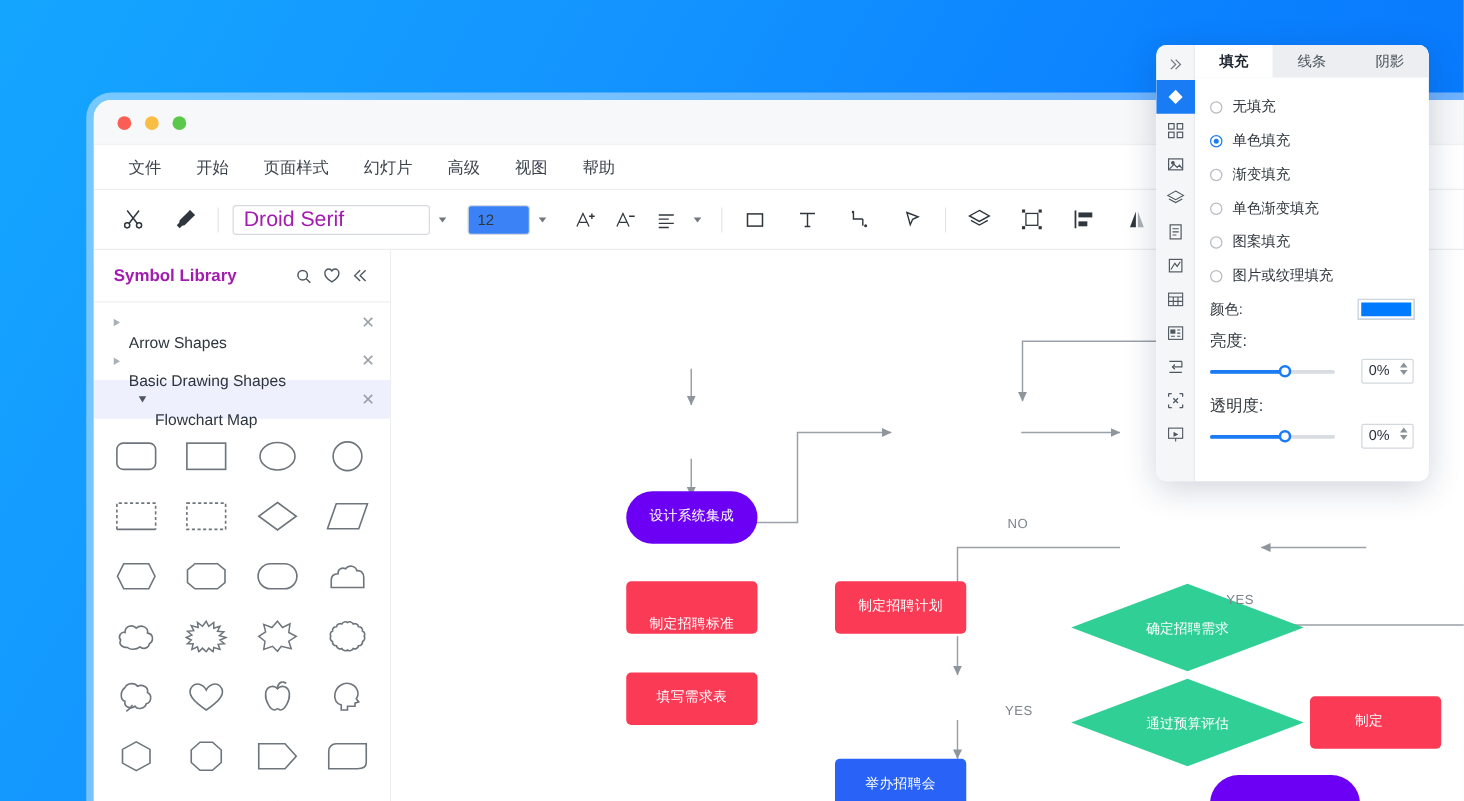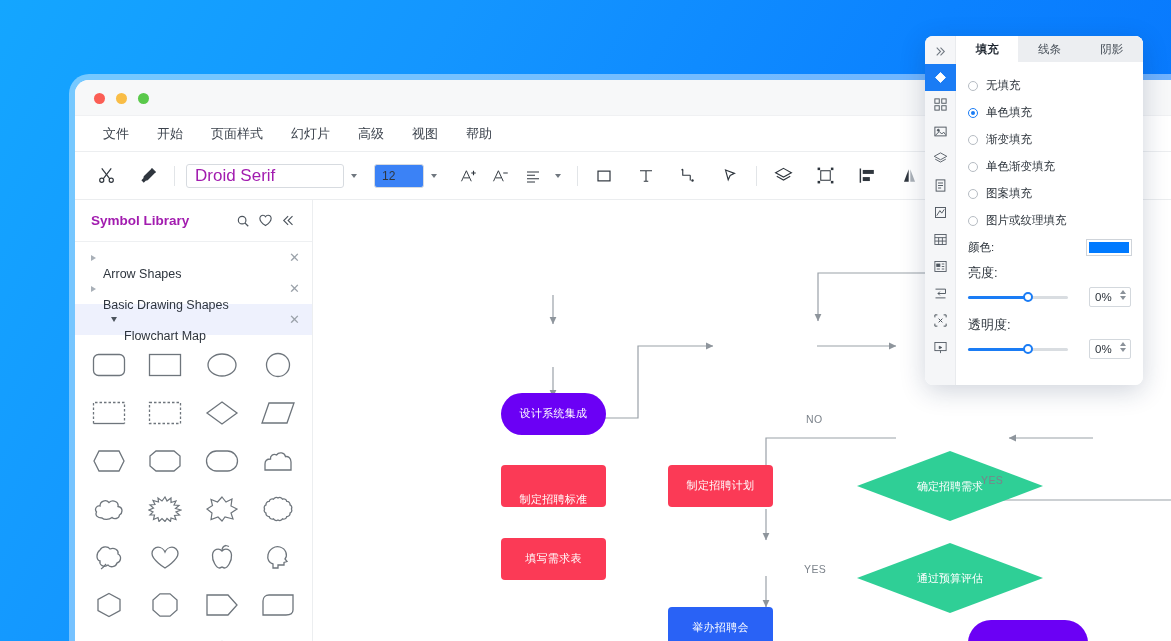--- a/index.html
+++ b/index.html
@@ -669,38 +669,41 @@
       <div class="node n-rect" style="left:188px; top:265px; width:105px; height:42px; background:#fb3a56;align-items:flex-end;">
         <span>制定招聘标准</span>
       </div>
       <div class="node n-rect" style="left:188px; top:338px; width:105px; height:42px; background:#fb3a56;">
         <span>填写需求表</span>
       </div>
       <div class="node n-rect" style="left:355px; top:265px; width:105px; height:42px; background:#fb3a56;">
         <span>制定招聘计划</span>
       </div>
 
-      <div style="position:absolute; left:543px; top:250px; width:188px; height:72px;">
+      <div style="position:absolute; left:543px; top:266px; width:188px; height:72px;">
         <svg width="188" height="72" viewBox="0 0 188 72">
           <path d="M94 1 L187 36 L94 71 L1 36 Z" fill="#2fcf96"></path>
         </svg>
         <div style="position:absolute; left:0; top:0; width:188px; height:72px; display:flex; align-items:center; justify-content:center; color:#fff; font-size:11px;">
           <span>确定招聘需求</span>
         </div>
       </div>
 
       <div style="position:absolute; left:543px; top:342px; width:188px; height:72px;">
         <svg width="188" height="72" viewBox="0 0 188 72">
           <path d="M94 1 L187 36 L94 71 L1 36 Z" fill="#2fcf96"></path>
         </svg>
         <div style="position:absolute; left:0; top:0; width:188px; height:72px; display:flex; align-items:center; justify-content:center; color:#fff; font-size:11px;">
           <span>通过预算评估</span>
         </div>
       </div>
 
+      <div class="node n-rect" style="left:735px; top:357px; width:105px; height:42px; background:#fb3a56; justify-content:flex-start; padding-left:36px;">
+        <span>制定</span>
+      </div>
 
       <div class="node n-rect" style="left:355px; top:407px; width:105px; height:42px; background:#2962f6;">
         <span>举办招聘会</span>
       </div>
 
       <div class="edge-label" style="left:493px; top:213px;">NO</div>
       <div class="edge-label" style="left:668px; top:274px;">YES</div>
       <div class="edge-label" style="left:491px; top:363px;">YES</div>
       <div class="edge-label" style="left:669px; top:425px;">NO</div>
     </div>

